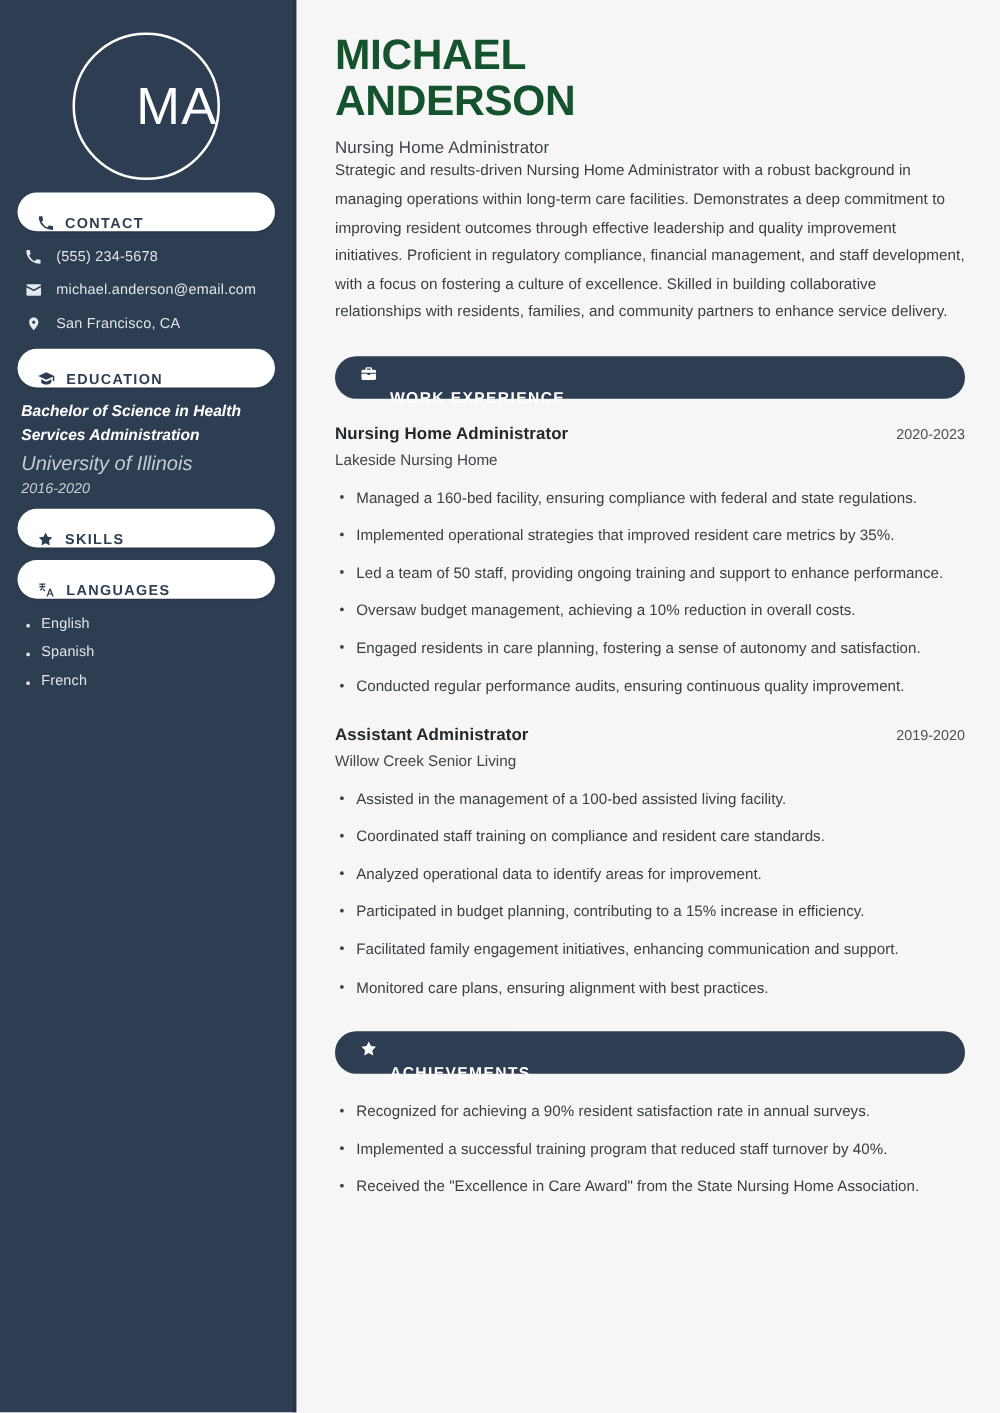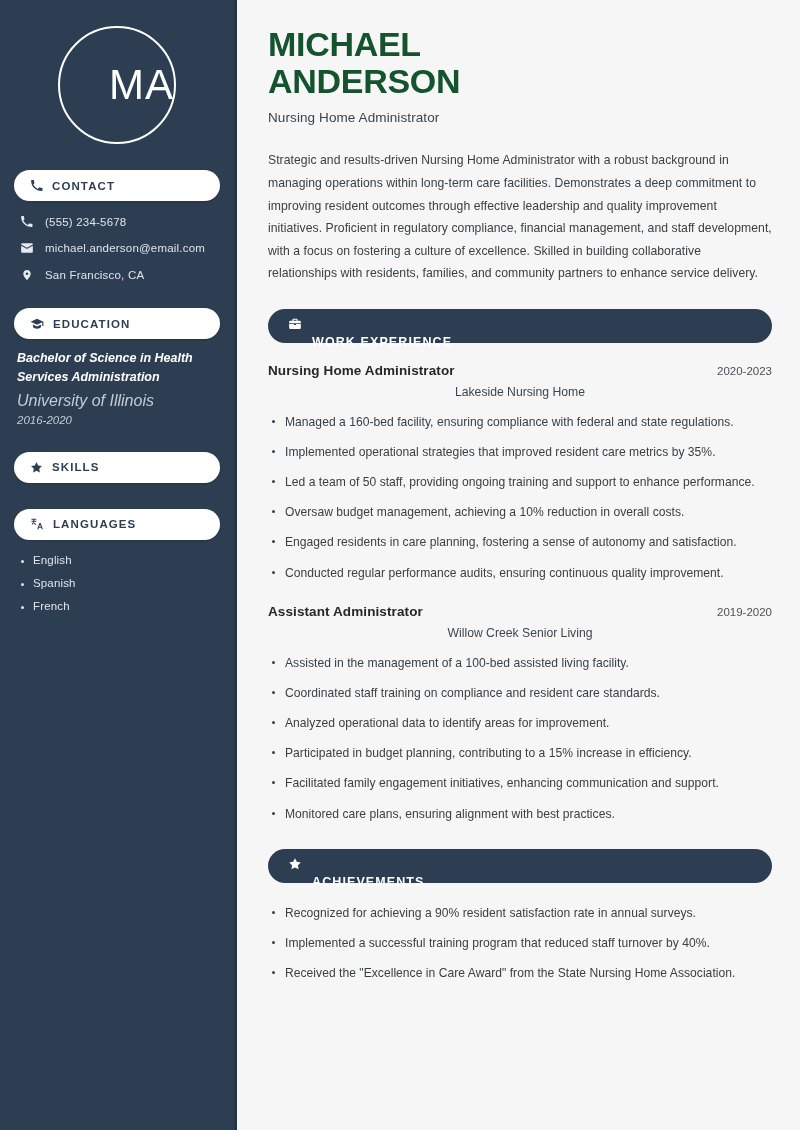--- a/index.html
+++ b/index.html
@@ -52,26 +52,26 @@
 
   .avatar-initials {
     font-size: 42px;
     font-weight: 400;
     color: #ffffff;
     letter-spacing: 1px;
     line-height: 1;
   }
 
   .side-pill {
-    margin-top: 26px;
+    margin-top: 10px;
     background: #ffffff;
     border-radius: 999px;
     height: 31px;
     display: flex;
-    align-items: center;
+    align-items: flex-end;
     gap: 9px;
     padding: 0 16px;
     box-shadow: 0 1px 2px rgba(0,0,0,.18);
   }
 
   .side-pill .pill-label {
     font-size: 11.5px;
     font-weight: bold;
     letter-spacing: 1.1px;
     color: #2e3e52;
@@ -169,21 +169,20 @@
   }
 
   .job-title-top {
     margin-top: 11px;
     font-size: 13.5px;
     color: #3d4349;
     letter-spacing: .1px;
   }
 
   .summary {
-    margin-top: 24px;
     font-size: 12.2px;
     line-height: 1.85;
     color: #3a4045;
     letter-spacing: .05px;
     text-align: left;
   }
 
   .sec-pill {
     margin-top: 24px;
     background: #2e3e52;
@@ -222,21 +221,20 @@
   .job-dates {
     font-size: 11.5px;
     color: #4a5059;
     white-space: nowrap;
   }
 
   .job-company {
     margin-top: 7px;
     font-size: 12.2px;
     color: #3f454b;
-    text-align: center;
   }
 
   .exp-bullets {
     margin-top: 13px;
     list-style: none;
   }
 
   .exp-bullets li {
     position: relative;
     font-size: 12.1px;

